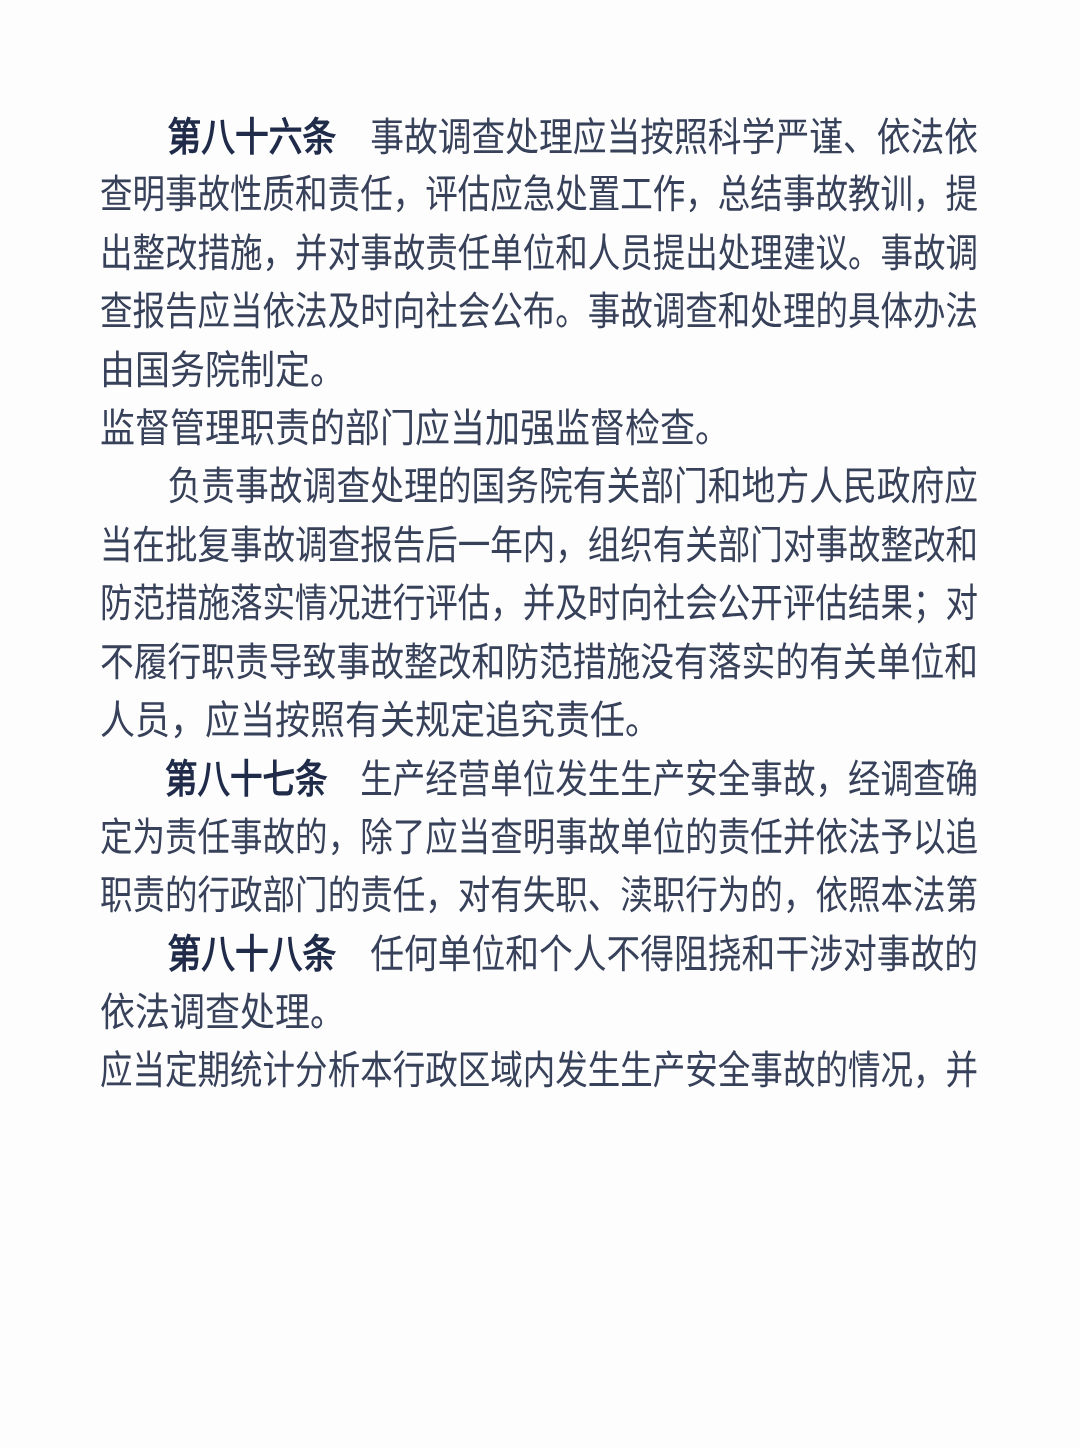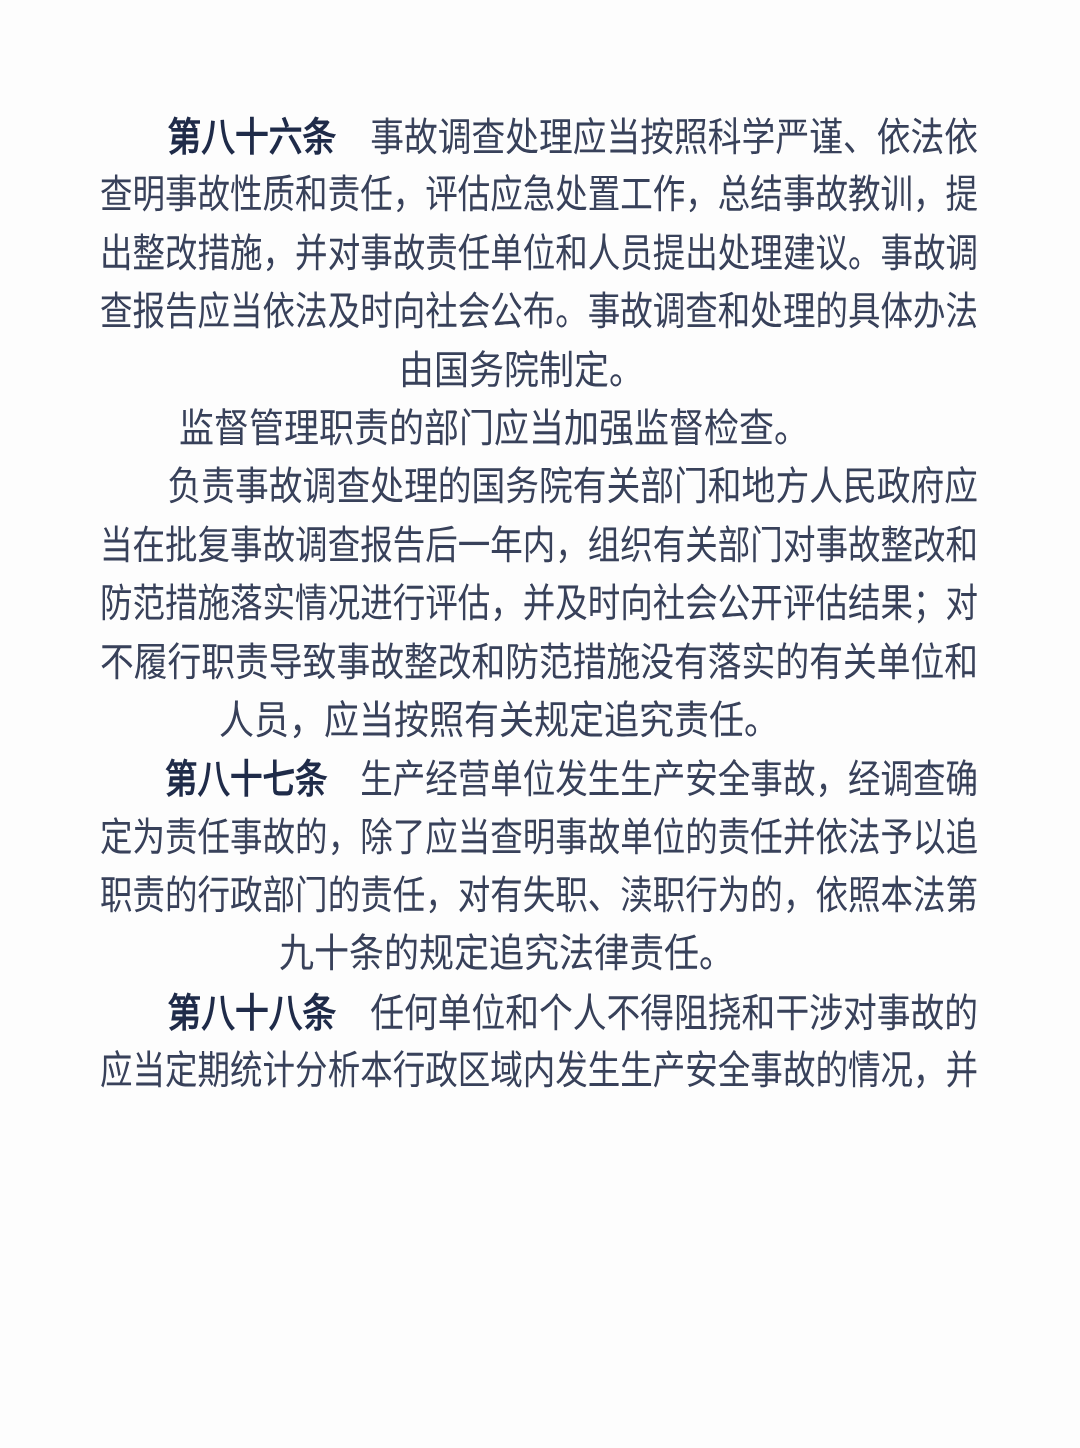--- a/index.html
+++ b/index.html
@@ -22,21 +22,20 @@
     position: absolute;
     left: 100px;
     top: 108px;
     width: 878px;
   }
   .line {
     height: 58.4px;
     line-height: 58.4px;
     white-space: nowrap;
     overflow: visible;
-    text-align: center;
   }
   .line-inner {
     display: inline-block;
     white-space: nowrap;
     transform-origin: 0 50%;
     font-family: "Liberation Serif", "DejaVu Serif", serif;
     font-size: 40px;
     color: var(--body-color, #38415a);
   }
   .indent {
@@ -70,17 +69,17 @@
       <div class="line"><span class="line-inner" style="transform: scaleX(0.875);"><span class="line-text">由国务院制定。</span></span></div>
       <div class="line"><span class="line-inner" style="transform: scaleX(0.875);"><span class="line-text">监督管理职责的部门应当加强监督检查。</span></span></div>
       <div class="line"><span class="line-inner" style="transform: scaleX(0.844231);"><span class="indent"></span><span class="line-text">负责事故调查处理的国务院有关部门和地方人民政府应</span></span></div>
       <div class="line"><span class="line-inner" style="transform: scaleX(0.812963);"><span class="line-text">当在批复事故调查报告后一年内，组织有关部门对事故整改和</span></span></div>
       <div class="line"><span class="line-inner" style="transform: scaleX(0.812963);"><span class="line-text">防范措施落实情况进行评估，并及时向社会公开评估结果；对</span></span></div>
       <div class="line"><span class="line-inner" style="transform: scaleX(0.844231);"><span class="line-text">不履行职责导致事故整改和防范措施没有落实的有关单位和</span></span></div>
       <div class="line"><span class="line-inner" style="transform: scaleX(0.875);"><span class="line-text">人员，应当按照有关规定追究责任。</span></span></div>
       <div class="line"><span class="line-inner" style="transform: scaleX(0.812963);"><span class="indent"></span><span class="article-label">第八十七条</span><span class="label-gap"></span><span class="line-text">生产经营单位发生生产安全事故，经调查确</span></span></div>
       <div class="line"><span class="line-inner" style="transform: scaleX(0.812963);"><span class="line-text">定为责任事故的，除了应当查明事故单位的责任并依法予以追</span></span></div>
       <div class="line"><span class="line-inner" style="transform: scaleX(0.812963);"><span class="line-text">职责的行政部门的责任，对有失职、渎职行为的，依照本法第</span></span></div>
-      <div class="line"><span class="line-inner" style="transform: scaleX(0.875);"><span class="line-text">九十条的规定追究法律责任。</span></span></div>
       <div class="line"><span class="line-inner" style="transform: scaleX(0.844231);"><span class="indent"></span><span class="article-label">第八十八条</span><span class="label-gap"></span><span class="line-text">任何单位和个人不得阻挠和干涉对事故的</span></span></div>
+      <div class="line"><span class="line-inner" style="transform: scaleX(0.875);"><span class="line-text">依法调查处理。</span></span></div>
       <div class="line"><span class="line-inner" style="transform: scaleX(0.812963);"><span class="line-text">应当定期统计分析本行政区域内发生生产安全事故的情况，并</span></span></div>
     </div>
 </div>
 
 </body></html>

